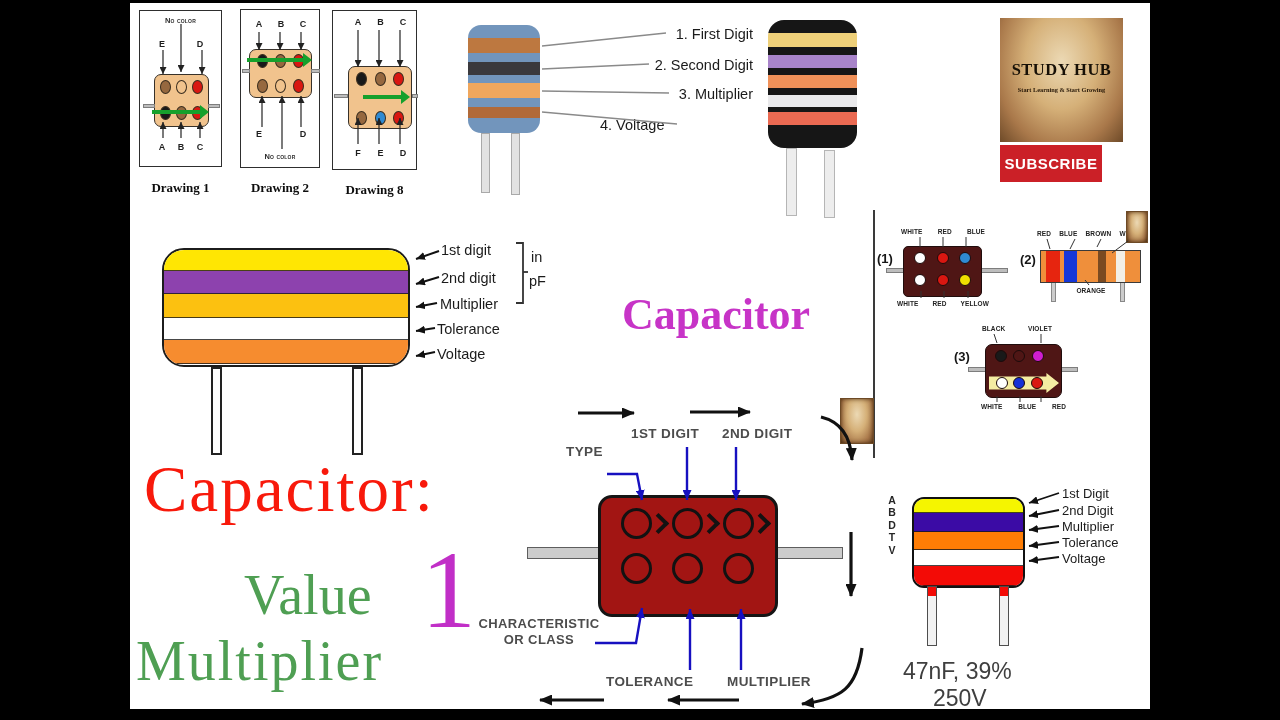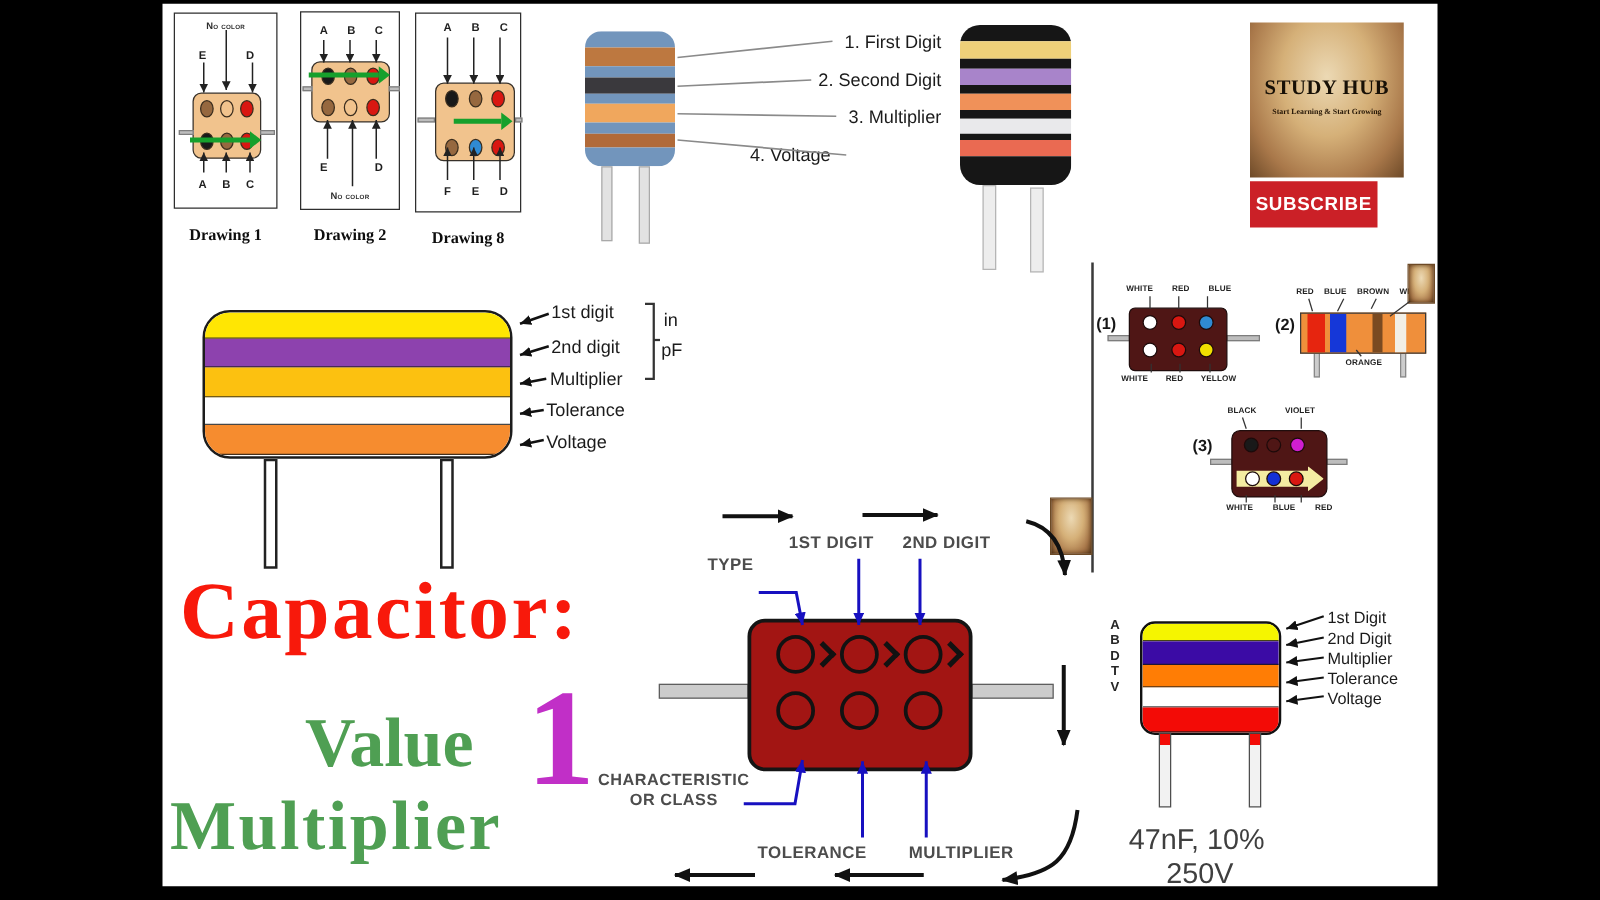--- a/index.html
+++ b/index.html
@@ -23,21 +23,21 @@
 
 .bands{position:absolute;overflow:hidden;display:flex;flex-direction:column}
 .bands>div{width:100%;flex:none}
 .lined>div{box-shadow:inset 0 -1px 0 rgba(25,25,25,.8)}
 .hband{position:absolute;top:0;bottom:0}
 
 .cap-label{position:absolute;font-size:14.5px;color:#1b1b1b}
 .dlabel{position:absolute;font-size:13.5px;font-weight:700;color:var(--c-label);letter-spacing:.4px;white-space:nowrap}
 .microlabel{position:absolute;display:flex;justify-content:space-between;font-size:6.5px;font-weight:600;color:#222;letter-spacing:.1px}
 .tag{position:absolute;font-size:13px;font-weight:700;color:#161616}
-.serifbig{position:absolute;font-family:"Liberation Serif",serif;font-weight:700;white-space:nowrap}
+.serifbig{position:absolute;font-family:"Liberation Serif",serif;font-weight:400;white-space:nowrap}
 
 .ccirc{position:absolute;width:31px;height:31px;border:3.5px solid #121212;border-radius:50%}
 .chev{position:absolute;width:15px;height:15px;border-top:4px solid #121212;border-right:4px solid #121212;transform:rotate(45deg)}
 
 .parch{background:radial-gradient(ellipse at 50% 35%,#ecd9b4 0%,#d5b078 42%,#a9784a 75%,#6e4a28 100%)}
 #sh-title{position:absolute;left:0;right:0;top:42px;text-align:center;font-family:"Liberation Serif",serif;font-weight:900;font-size:16.5px;letter-spacing:.5px;color:#171006}
 #sh-tag{position:absolute;left:0;right:0;top:68px;text-align:center;font-family:"Liberation Serif",serif;font-weight:700;font-size:6.3px;color:#241505}
 #subscribe{position:absolute;display:flex;align-items:center;justify-content:center;background:var(--c-subscribe);color:#fff;font-weight:700;font-size:15px;letter-spacing:.5px;cursor:pointer}
 
 .yarrow{position:absolute;background:#f4eca2;clip-path:polygon(0 18%,82% 18%,82% 0,100% 50%,82% 100%,82% 82%,0 82%)}
@@ -190,20 +190,21 @@
 <div class="abs" style="left:352px;top:367px;width:11px;height:88px;background:#fff;border:2px solid #222"></div>
 <div class="cap-label" style="left:441px;top:242px">1st digit</div>
 <div class="cap-label" style="left:441px;top:270px">2nd digit</div>
 <div class="cap-label" style="left:440px;top:296px">Multiplier</div>
 <div class="cap-label" style="left:437px;top:321px">Tolerance</div>
 <div class="cap-label" style="left:437px;top:346px">Voltage</div>
 <div class="cap-label" style="left:531px;top:249px">in</div>
 <div class="cap-label" style="left:529px;top:273px">pF</div>
 
 <div id="heading">
+  <div>Capacitor</div>
 </div>
 
 <div class="vline" style="left:873px;top:210px;height:248px"></div>
 
 <div class="tag" style="left:877px;top:251px">(1)</div>
 <div class="microlabel" style="left:901px;top:228px;width:84px">
     <span>WHITE</span>
     <span>RED</span>
     <span>BLUE</span>
   </div>
@@ -313,21 +314,21 @@
     <div style="height: 16px; background: rgb(255, 255, 255);"></div>
     <div style="height: 20px; background: rgb(243, 11, 6);"></div>
   </div>
 <div class="abs" style="left:927px;top:586px;width:10px;height:60px;background:linear-gradient(180deg,#f30b06 0 9px,#f2f2f2 9px 100%);border:1.5px solid #4e4e4e"></div>
 <div class="abs" style="left:999px;top:586px;width:10px;height:60px;background:linear-gradient(180deg,#f30b06 0 9px,#f2f2f2 9px 100%);border:1.5px solid #4e4e4e"></div>
 <div class="cap-label" style="left:1062px;top:486px;font-size:13px">1st Digit</div>
 <div class="cap-label" style="left:1062px;top:503px;font-size:13px">2nd Digit</div>
 <div class="cap-label" style="left:1062px;top:519px;font-size:13px">Multiplier</div>
 <div class="cap-label" style="left:1062px;top:535px;font-size:13px">Tolerance</div>
 <div class="cap-label" style="left:1062px;top:551px;font-size:13px">Voltage</div>
-<div class="cap-label" style="left:903px;top:658px;font-size:23px;color:#3f3f3f">47nF, 10%</div>
+<div class="cap-label" style="left:903px;top:658px;font-size:23px;color:#3f3f3f">47nF, 39%</div>
 <div class="cap-label" style="left:933px;top:685px;font-size:23px;color:#3f3f3f">250V</div>
 
 <div class="serifbig" style="left:144px;top:452px;font-size:65px;letter-spacing:2px;color:var(--c-title_red)">Capacitor:</div>
 <div class="serifbig" style="left:244px;top:563px;font-size:56px;color:var(--c-title_green)">Value</div>
 <div class="serifbig" style="left:421px;top:531px;font-size:110px;line-height:118px;color:var(--c-number)">1</div>
 <div class="serifbig" style="left:136px;top:629px;font-size:56px;letter-spacing:2px;color:var(--c-title_green)">Multiplier</div>
 
 <svg class="overlay" width="1280" height="720" viewBox="0 0 1280 720">
   <defs>
     <marker id="mB" markerUnits="userSpaceOnUse" markerWidth="14" markerHeight="11" refX="12" refY="5.5" orient="auto">

